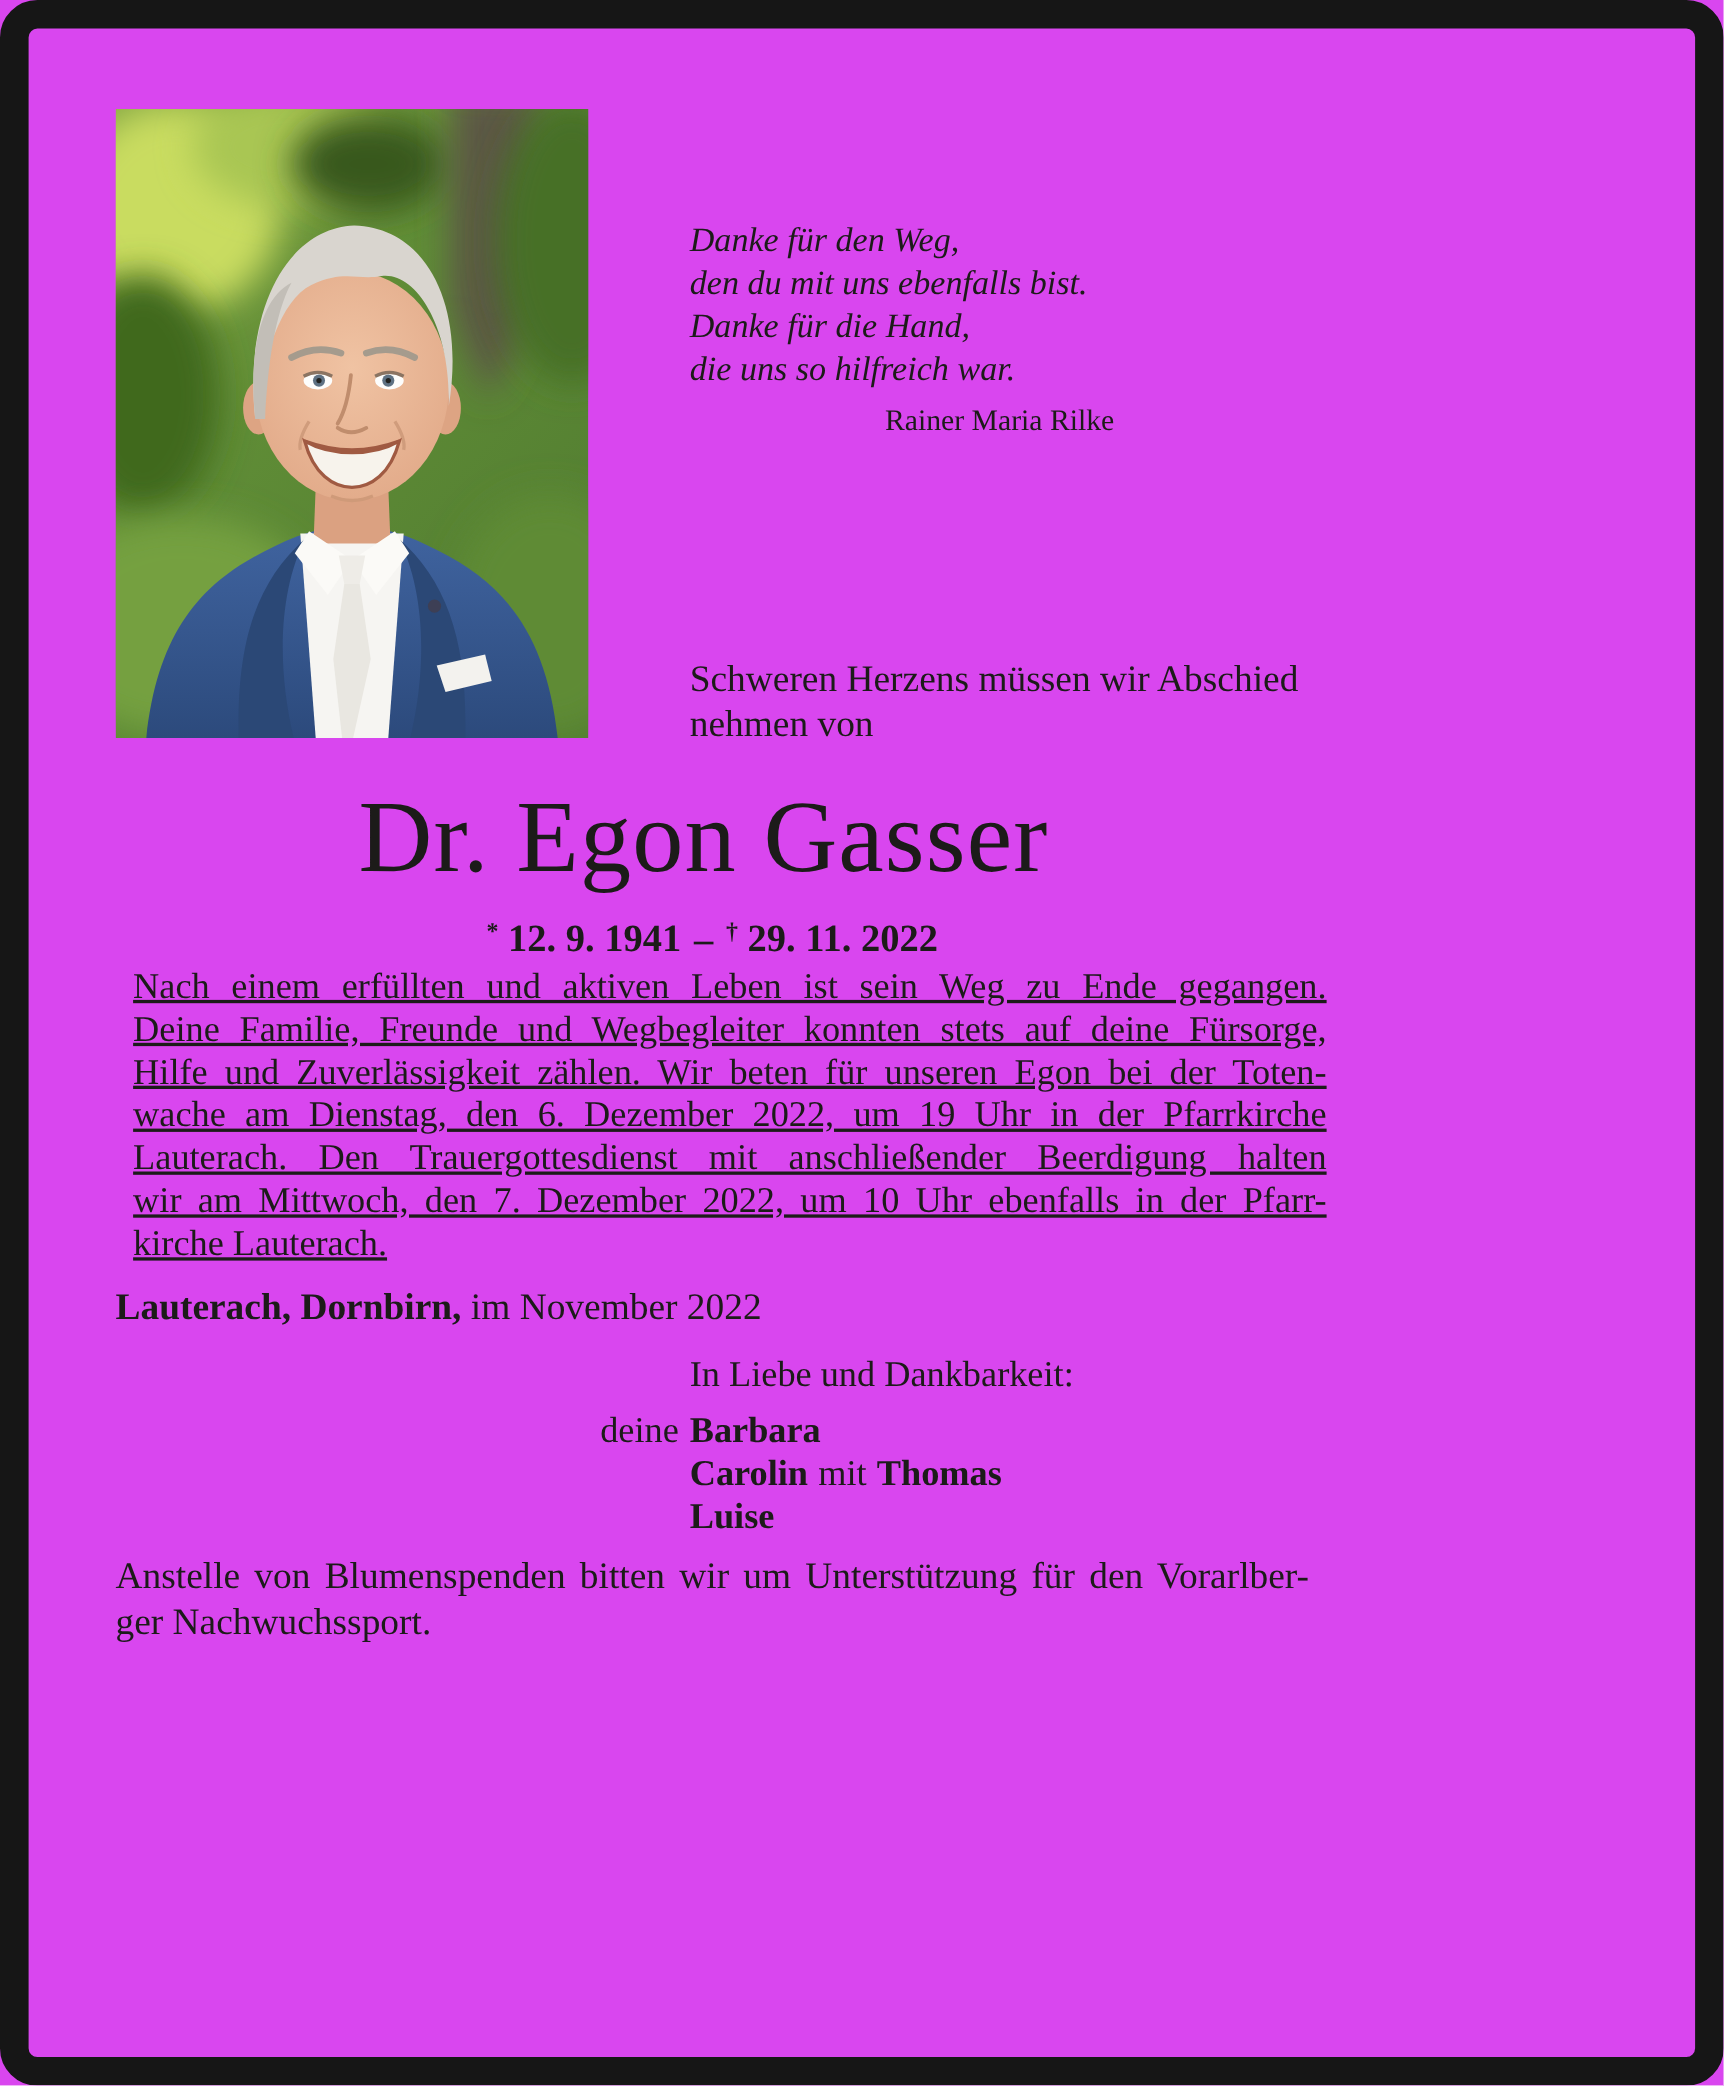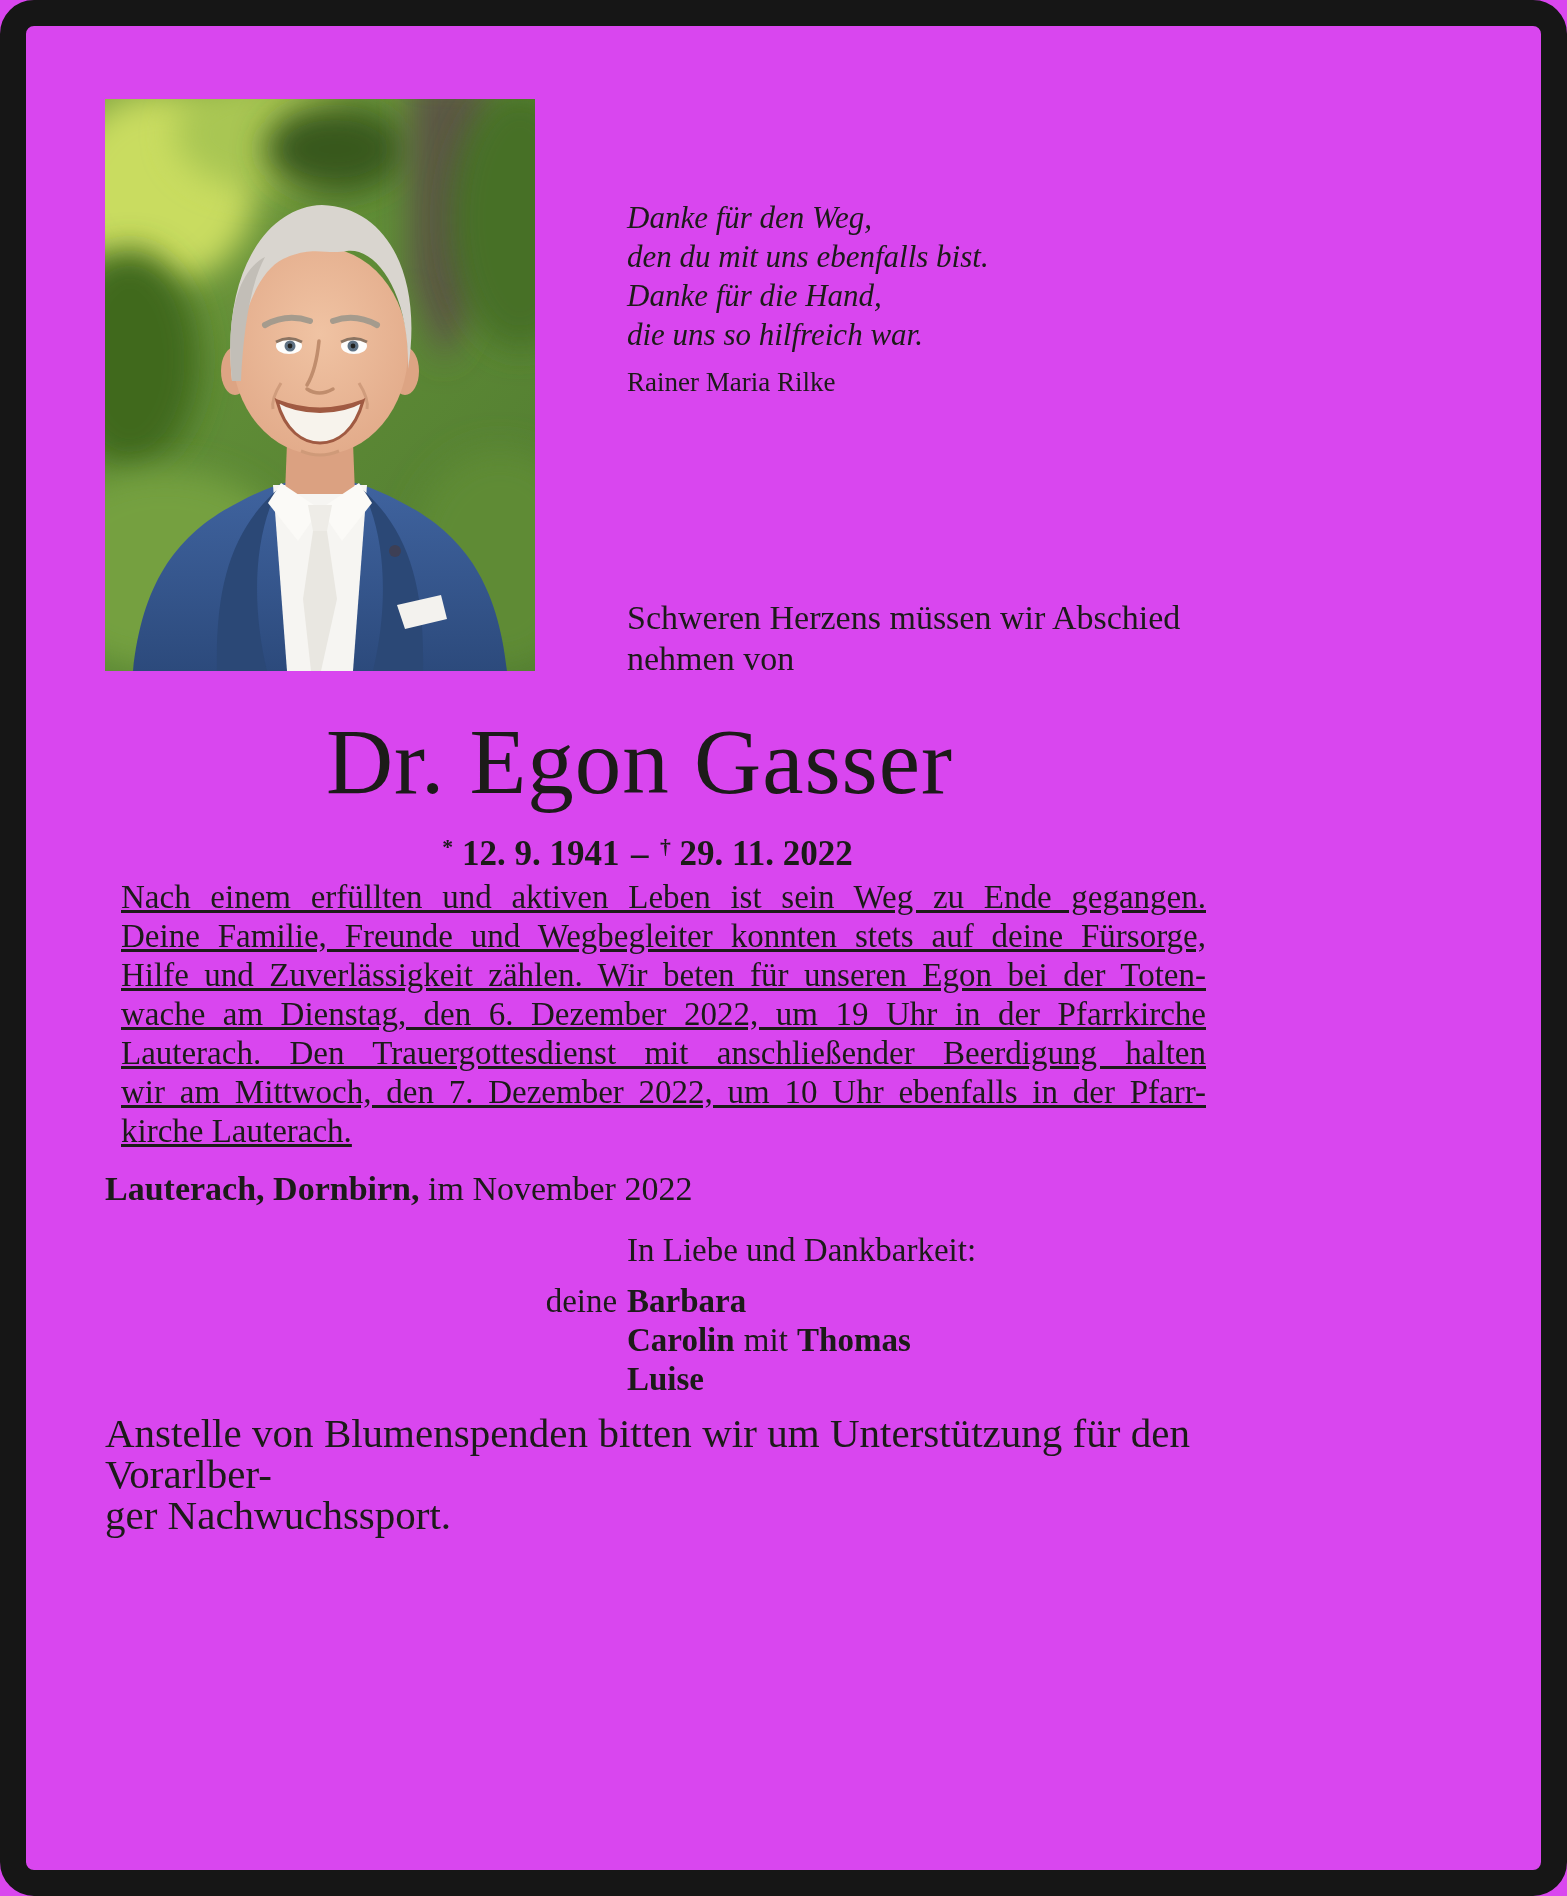--- a/index.html
+++ b/index.html
@@ -38,20 +38,21 @@
     left: 627px; top: 198px;
     width: 390px;
     font-style: italic;
     font-size: 31px;
     line-height: 39px;
   }
   .poem-attribution {
     margin-top: 9px;
     font-style: normal;
     font-size: 27px;
+    text-align: right;
     padding-right: 4px;
   }
 
   
   .intro {
     position: absolute;
     left: 627px; top: 597px;
     width: 580px;
     font-size: 34px;
     line-height: 41px;
@@ -127,21 +128,21 @@
     font-weight: normal;
     white-space: nowrap;
   }
   .m-mid { margin: 0 0.28em; }
 
   
   .footer {
     position: absolute;
     left: 105px; top: 1413px;
     width: 1085px;
-    font-size: 41px;
+    font-size: 34px;
     line-height: 41px;
   }
 </style>
 </head>
 <body>
 
 <div class="page">
   <div class="frame"></div>
 
   <div class="photo">

